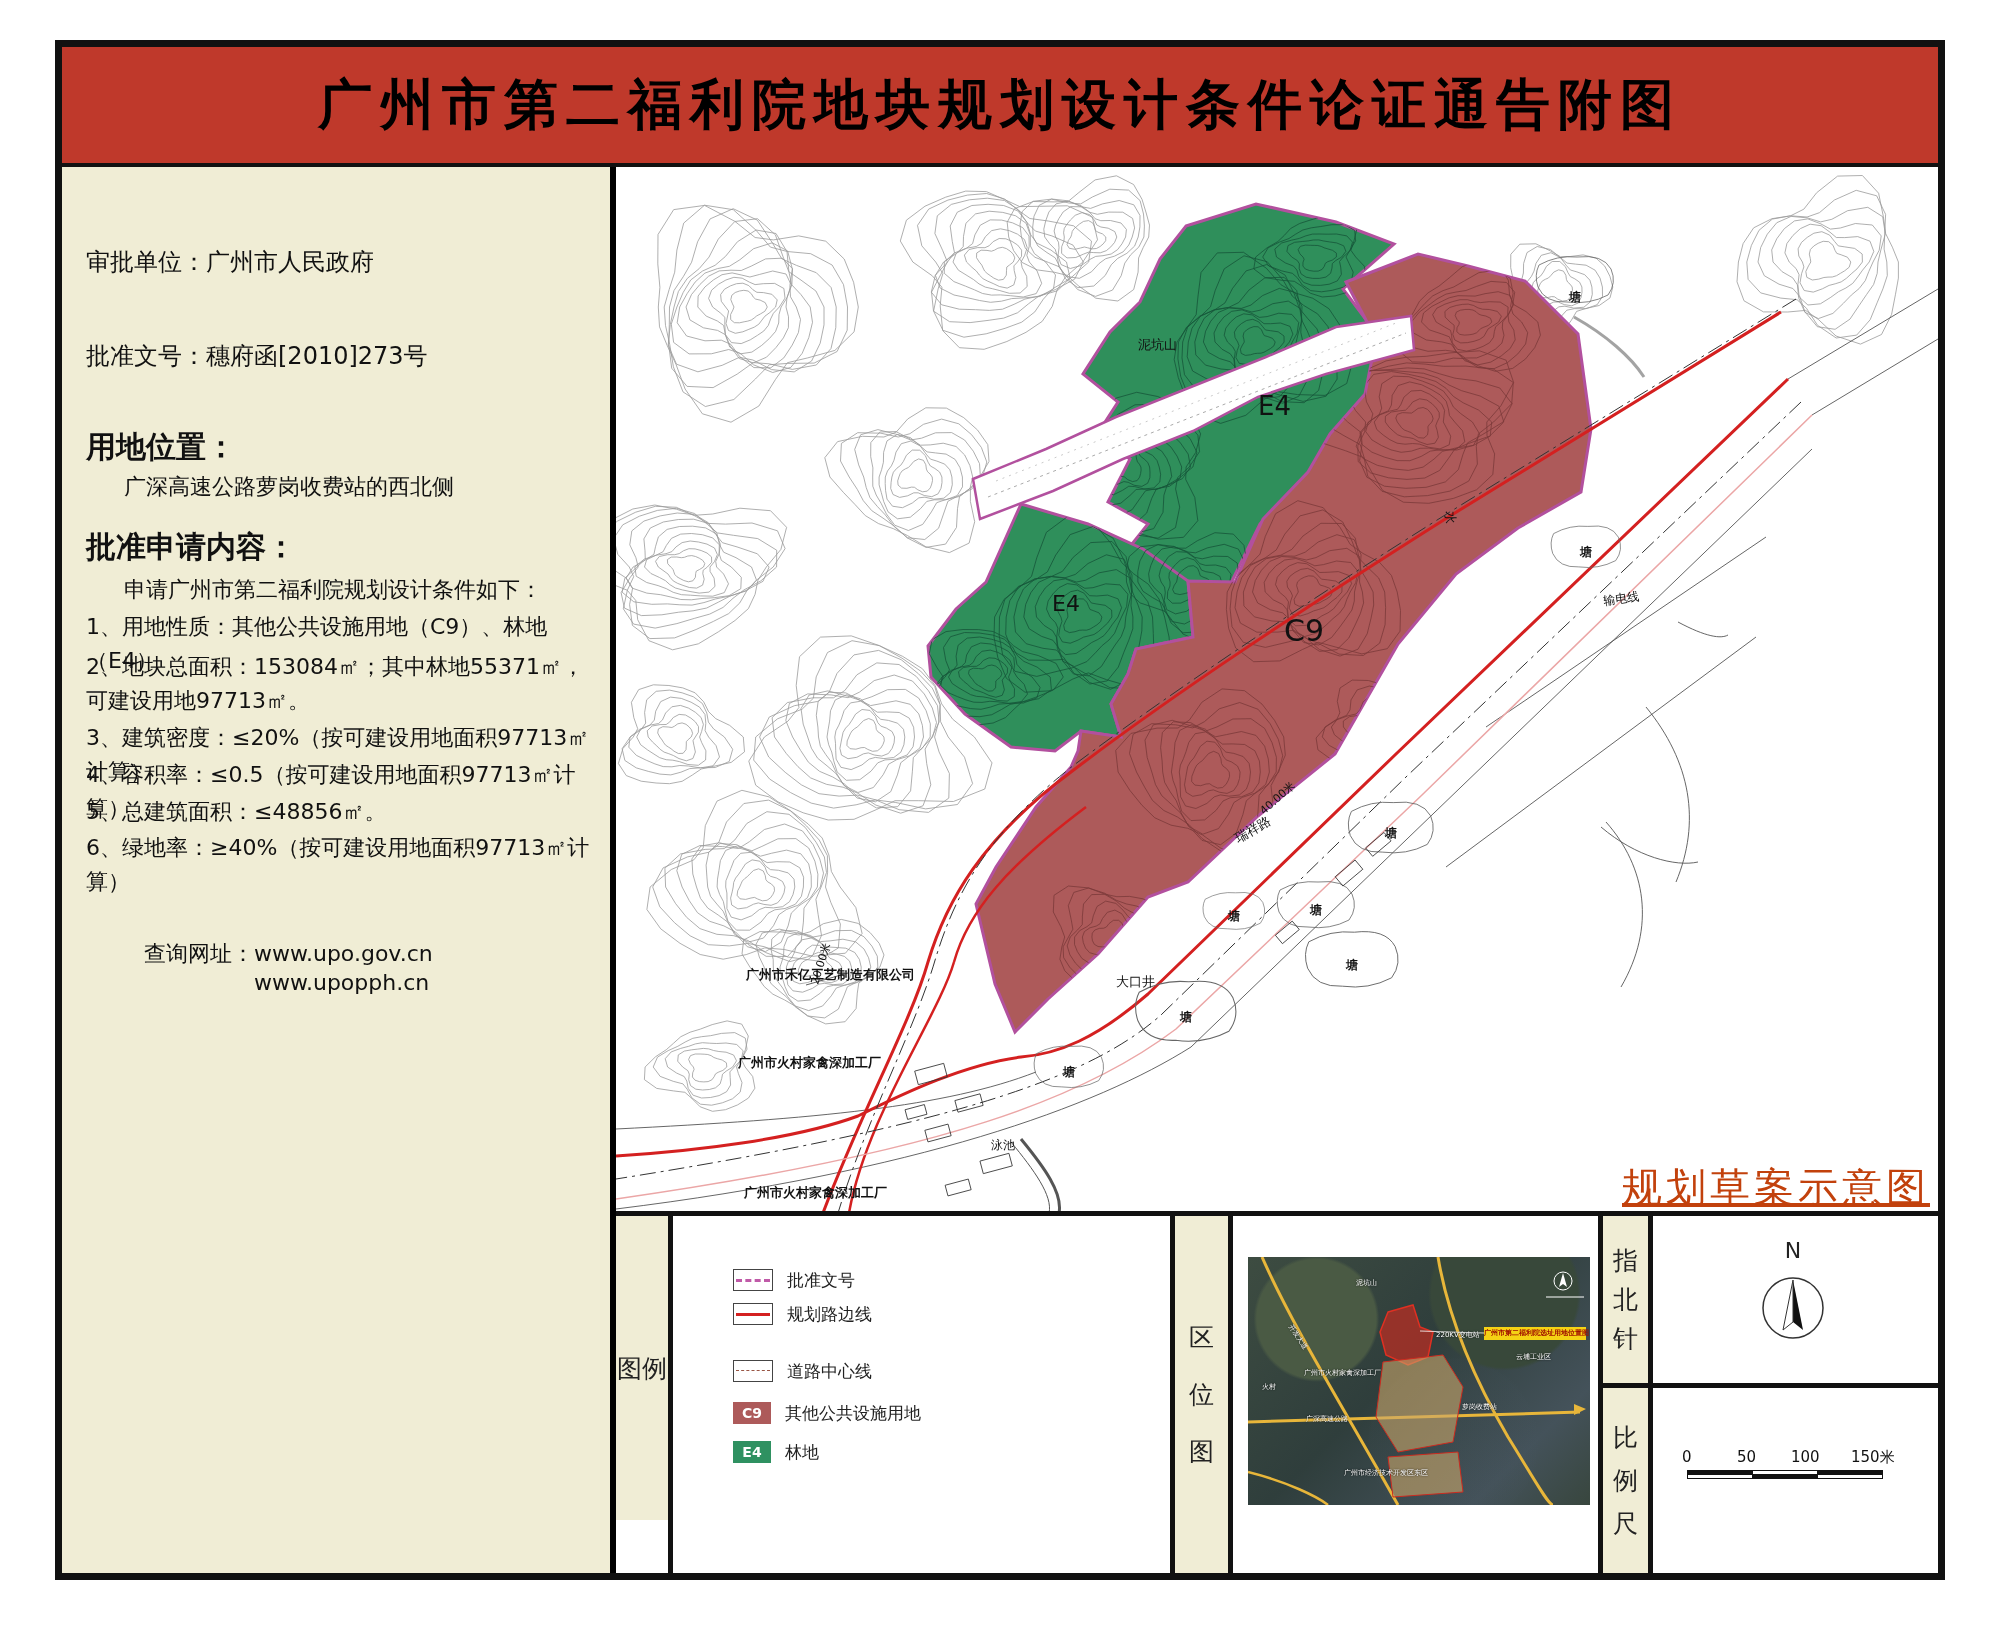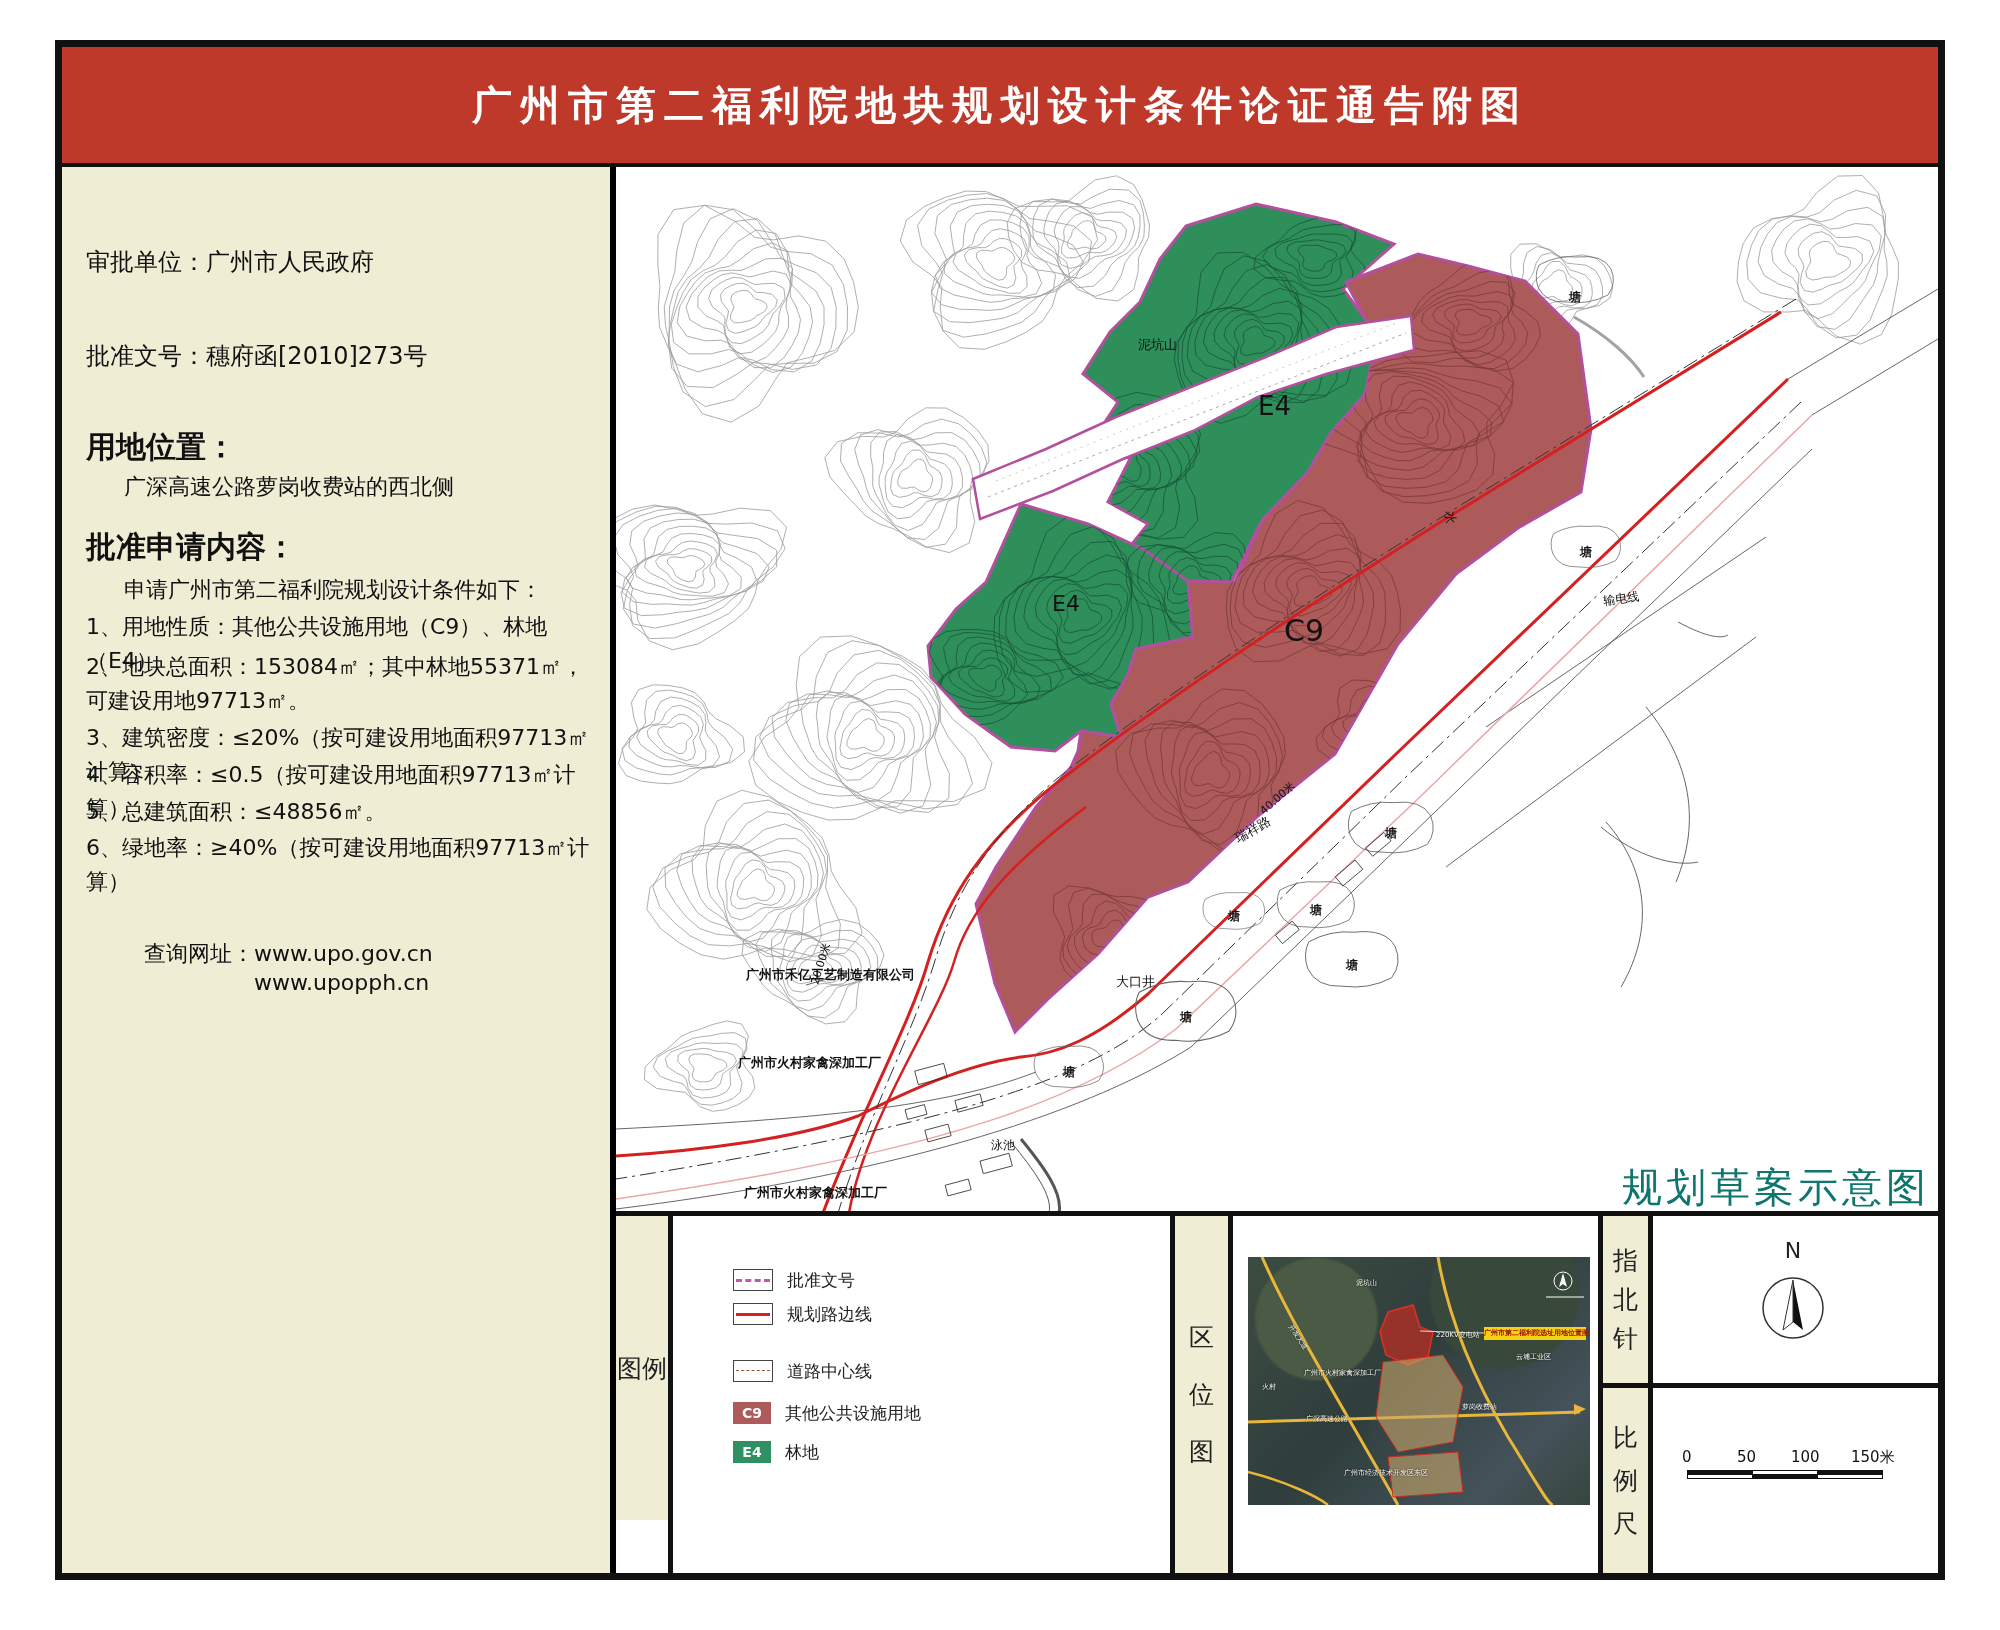--- a/index.html
+++ b/index.html
@@ -2,27 +2,27 @@
 <html><head>
 <meta charset="utf-8">
 <style>
   html,body{margin:0;padding:0;background:#fff;}
   #page{position:relative;width:2000px;height:1630px;background:#fff;overflow:hidden;
         font-family:"DejaVu Sans","Liberation Sans",sans-serif;color:#111;}
   .abs{position:absolute;}
   #frame{left:55px;top:40px;width:1890px;height:1540px;border:7px solid #111;box-sizing:border-box;}
   #banner{left:62px;top:47px;width:1876px;height:116px;background:#bf392b;border-bottom:4px solid #111;
           display:flex;align-items:center;justify-content:center;}
-  #banner .t{color:#ffffff;font-size:40px;font-weight:bold;letter-spacing:8px;white-space:nowrap;}
+  #banner .t{color:#000000;font-size:54px;font-weight:bold;letter-spacing:8px;white-space:nowrap;}
   #left-panel{left:62px;top:167px;width:548px;height:1406px;background:#f0edd5;border-right:6px solid #000000;box-sizing:content-box;}
   .pl{position:absolute;left:24px;width:505px;font-size:24px;line-height:34px;}
   .pl.h{font-size:30px;font-weight:bold;}
   .pl.b{font-size:22px;}
   #map-cell{left:616px;top:167px;width:1322px;height:1044px;background:#fff;}
-  #map-caption{left:1560px;top:1160px;width:370px;text-align:right;font-size:40px;letter-spacing:4px;color:#0f766e;}
+  #map-caption{left:1560px;top:1160px;width:370px;text-align:right;font-size:40px;letter-spacing:4px;color:#c2410c;text-decoration:underline;}
   .hline{background:#111;}
   .beige{background:#f0edd5;}
   .cellw{background:#fff;}
   .vtitle{display:flex;flex-direction:column;align-items:center;justify-content:center;font-size:25px;color:#222;}
   .vtitle span{display:block;}
   
   .lg-row{position:absolute;left:60px;display:flex;align-items:center;height:24px;}
   .lg-box{width:38px;height:20px;border:1px solid #444;background:#fff;position:relative;margin-right:14px;flex:0 0 38px;}
   .lg-box .ln{position:absolute;left:2px;right:2px;top:9px;height:0;border-top-style:solid;}
   .lg-fill{width:38px;height:22px;margin-right:14px;display:flex;align-items:center;justify-content:center;

